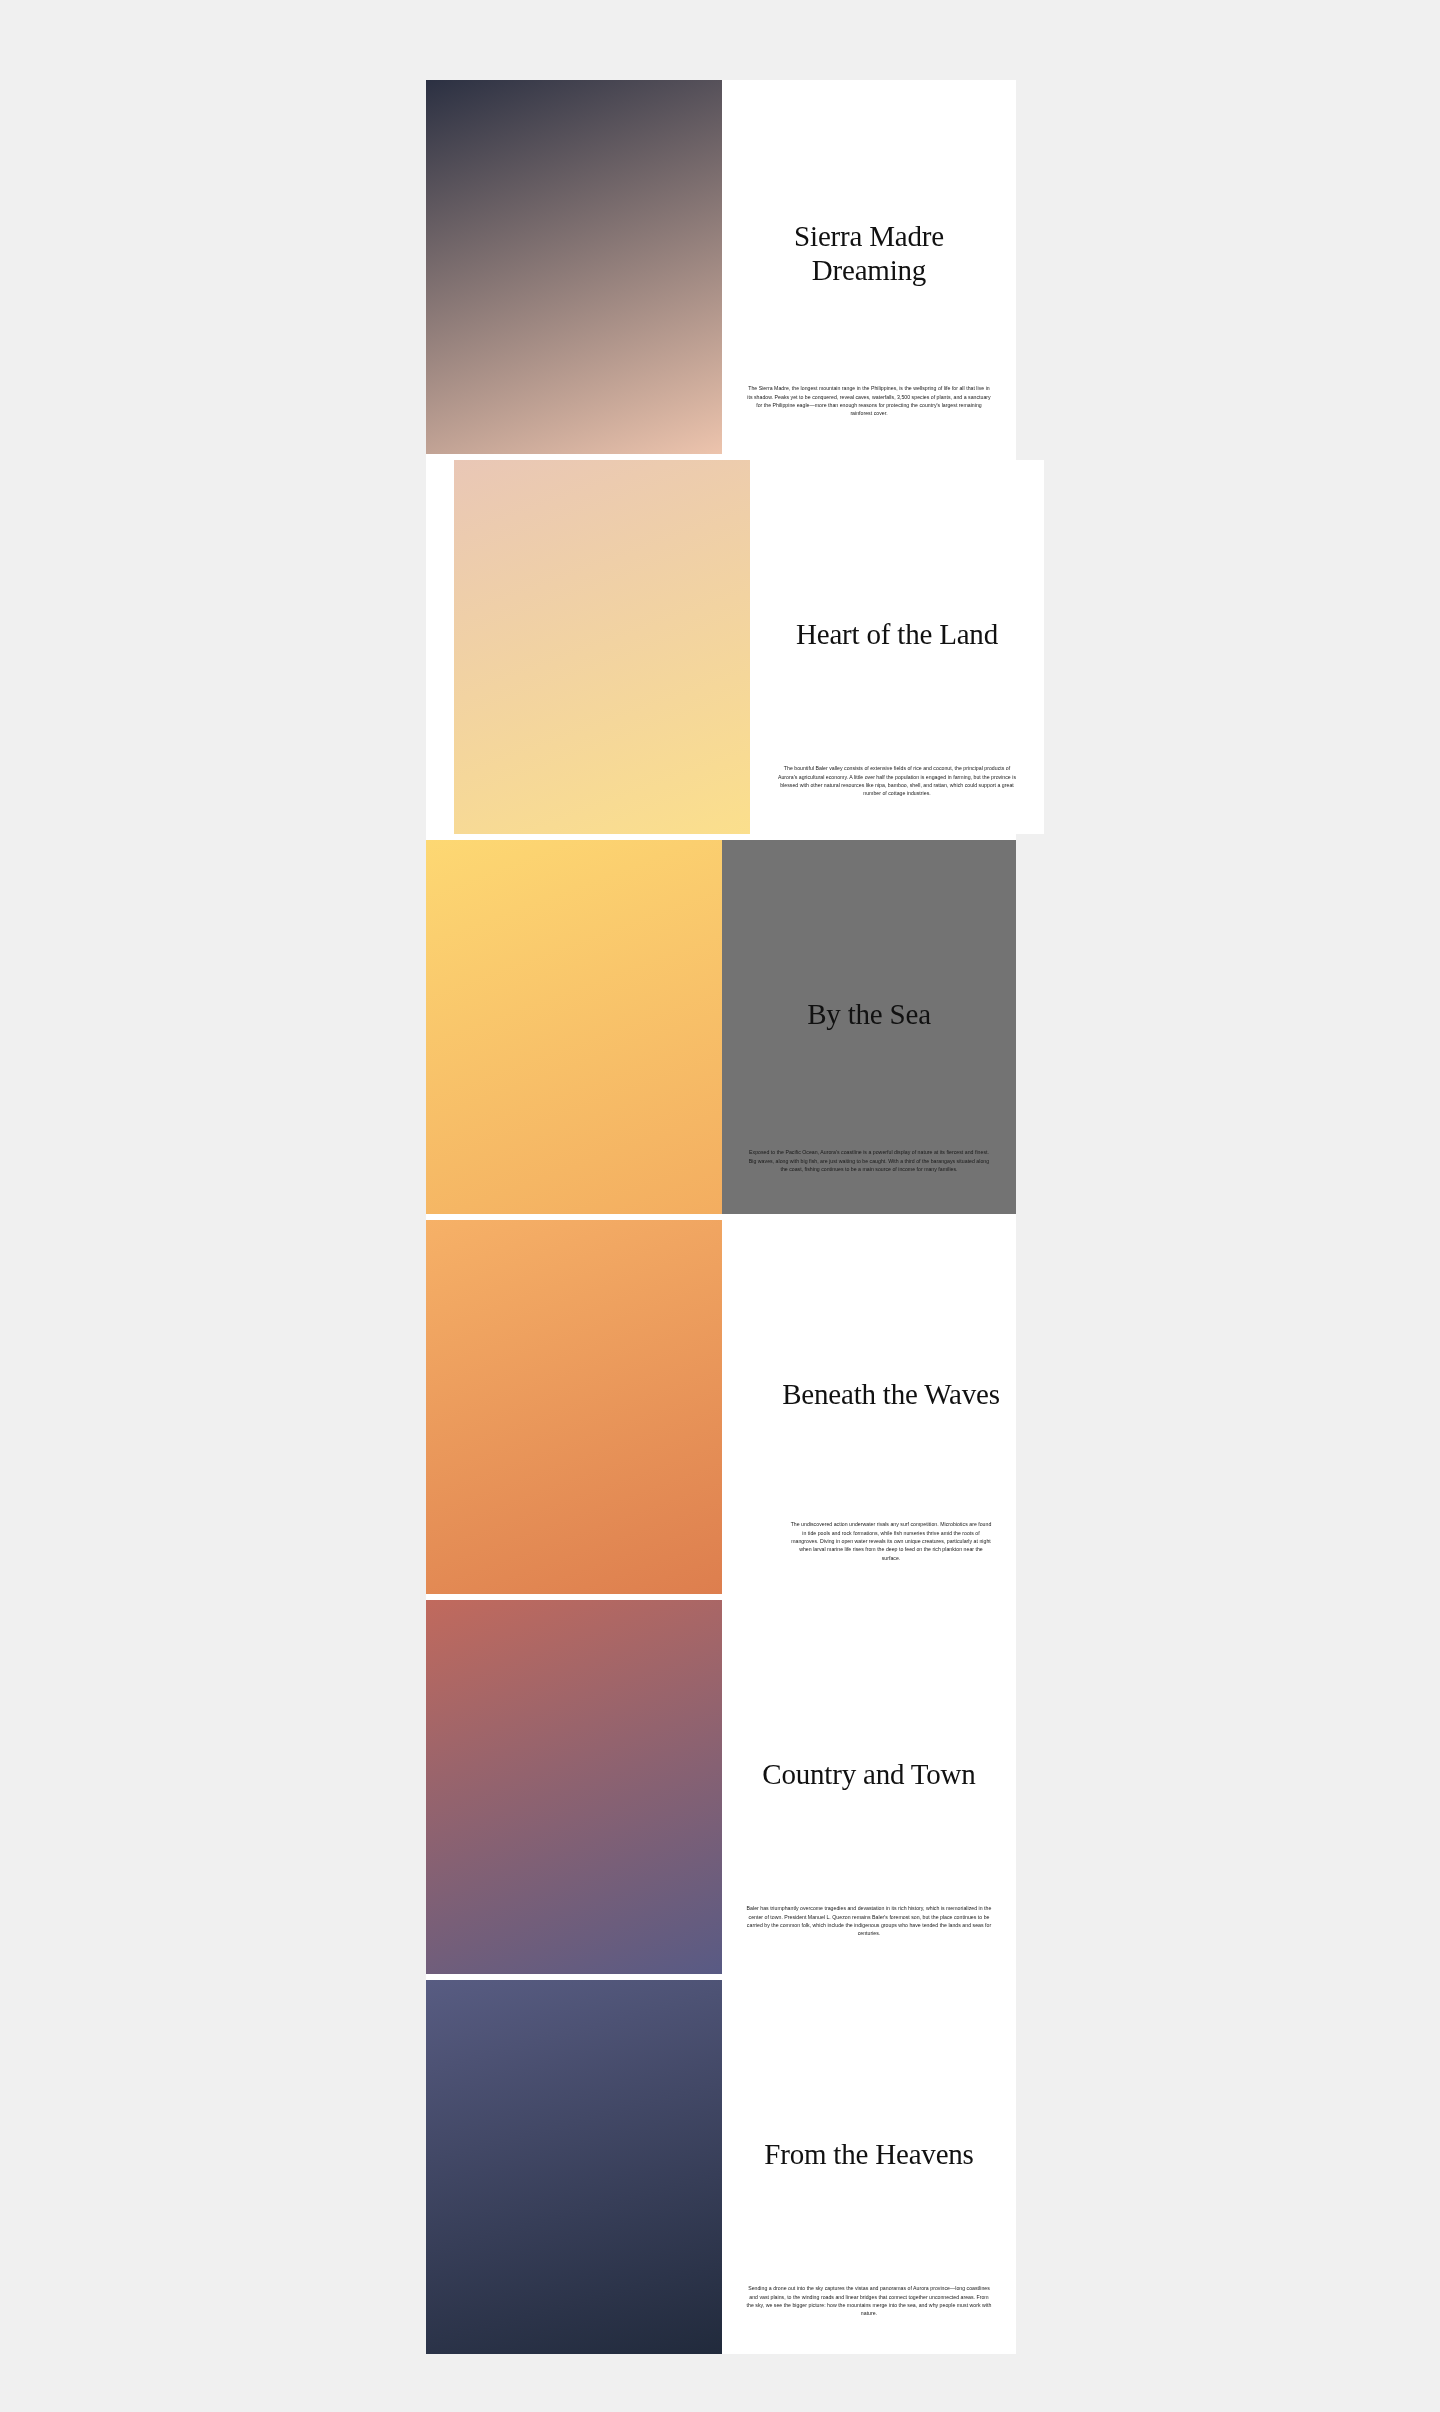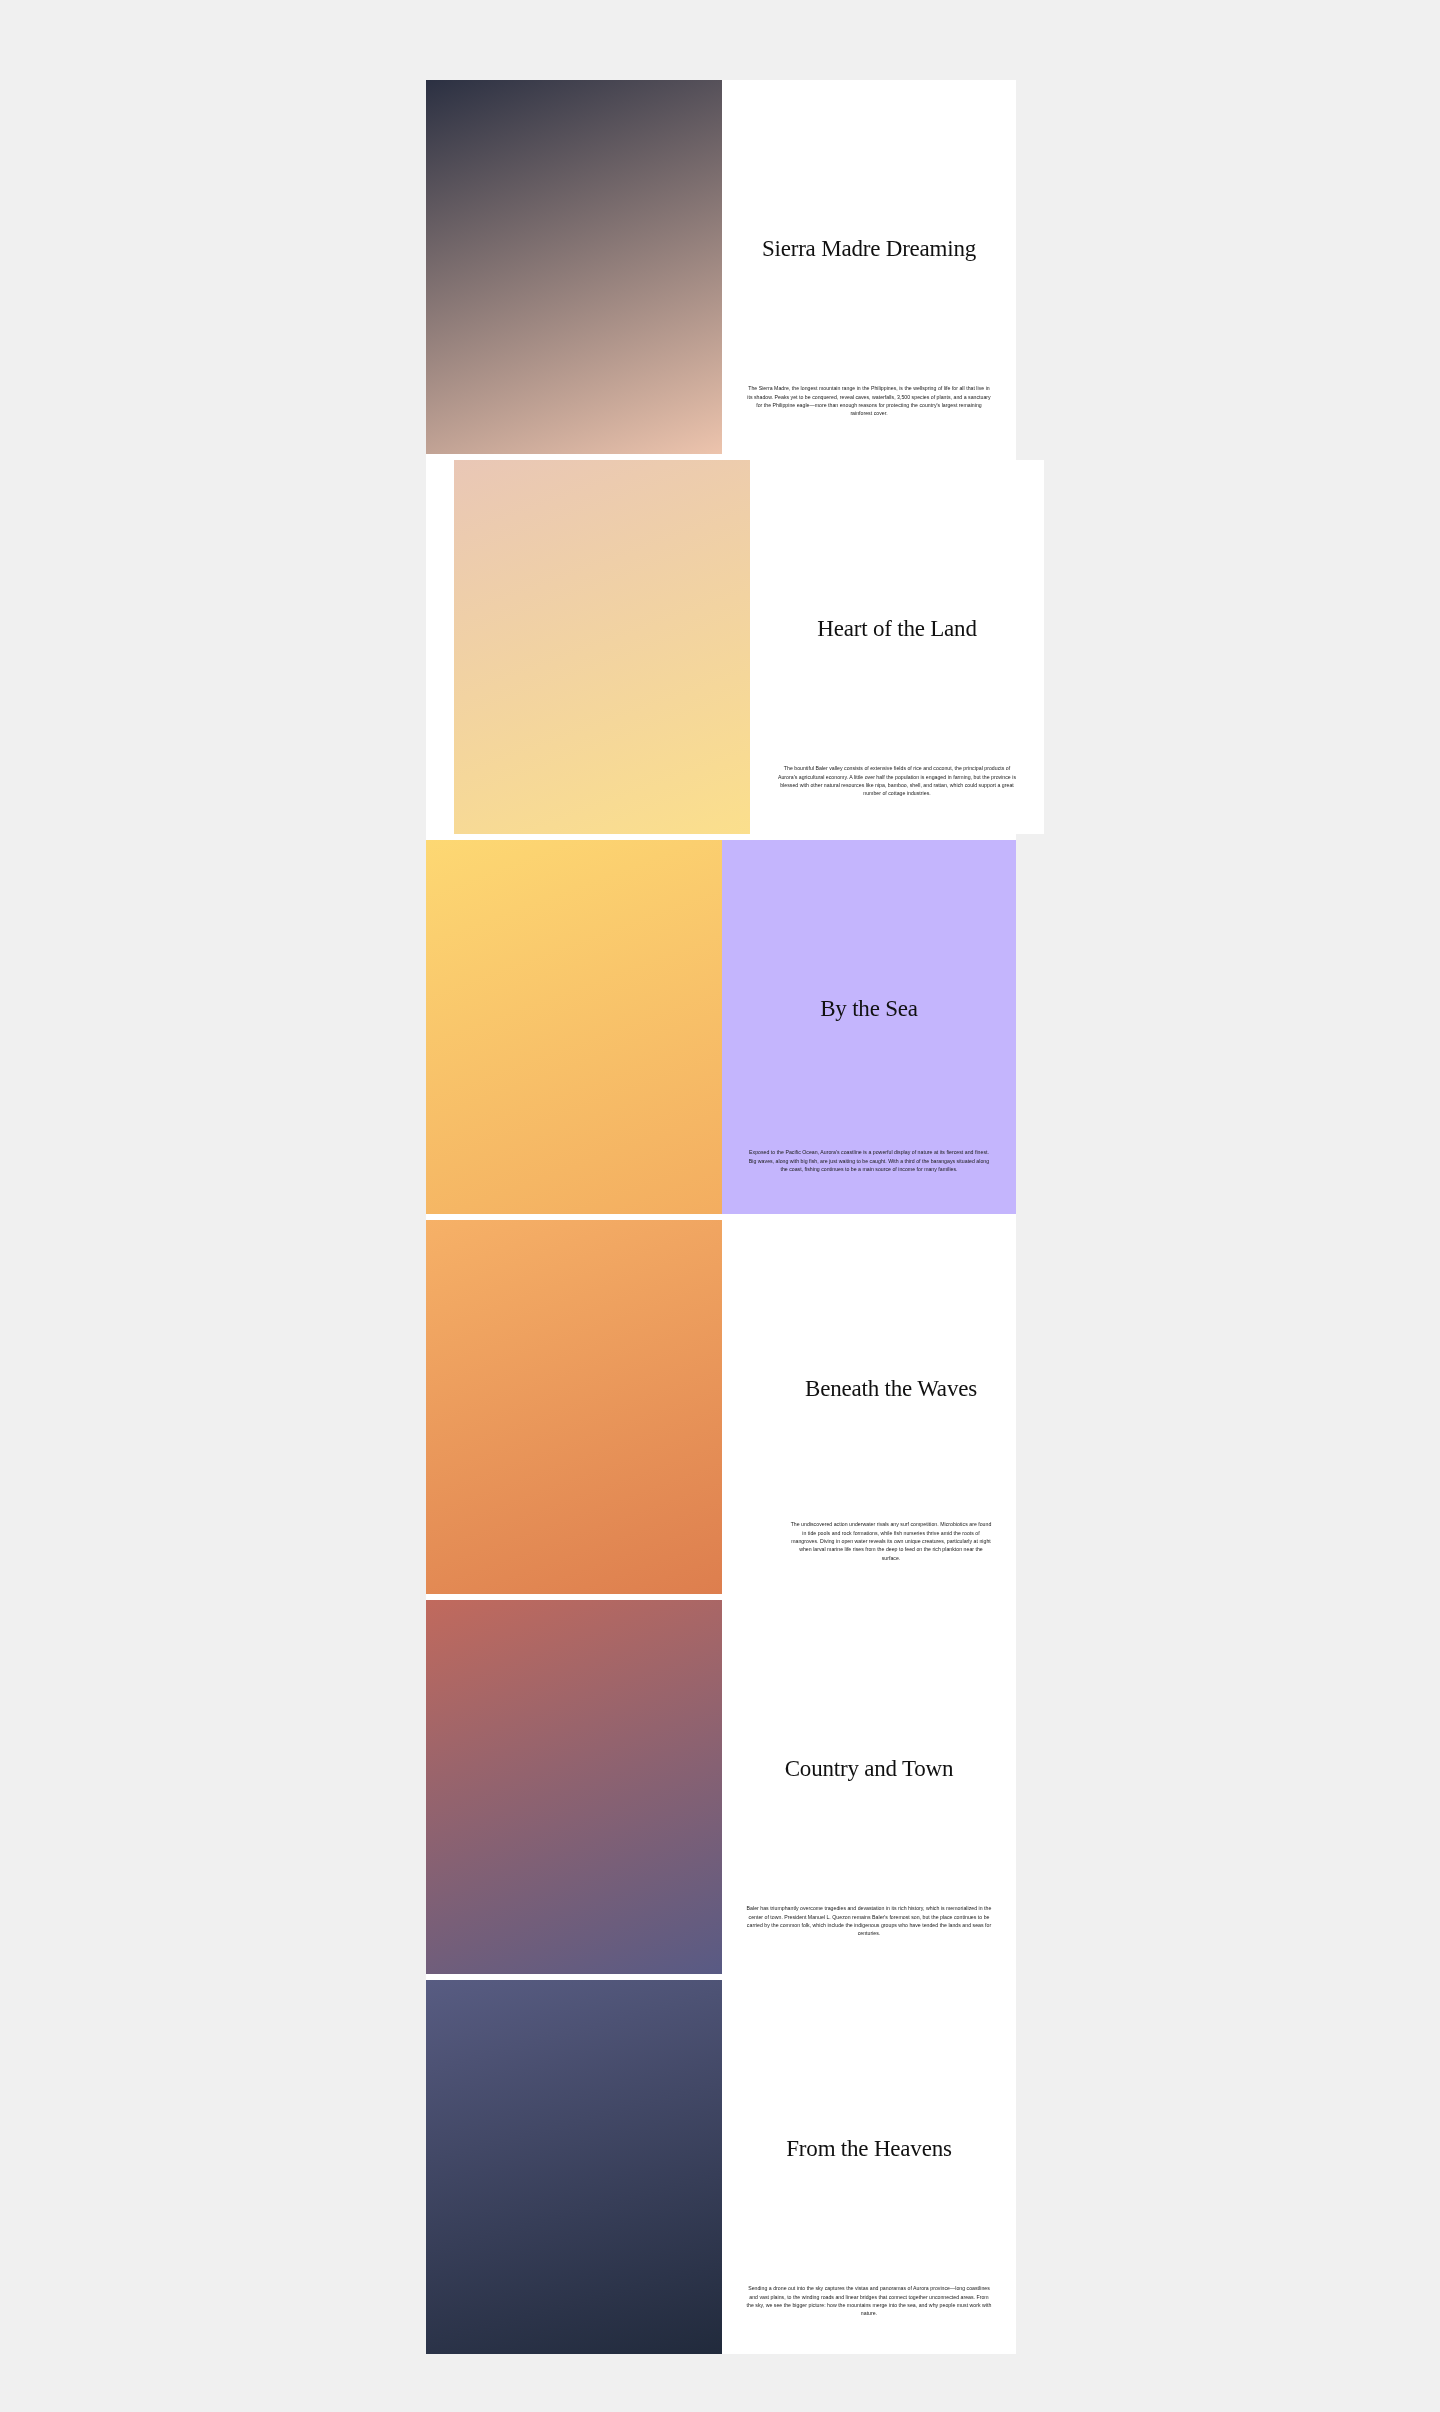--- a/index.html
+++ b/index.html
@@ -68,21 +68,21 @@
 
   .story-title {
     position: absolute;
     left: 0;
     right: 0;
     top: 40%;
     transform: translateY(-50%);
     text-align: center;
     font-family: "Liberation Serif", serif;
     font-weight: 400;
-    font-size: 23px;
+    font-size: 29px;
     line-height: 1.2;
     letter-spacing: -0.2px;
     color: #111111;
     padding: 0 14px;
     box-sizing: border-box;
   }
 
   .story-body {
     position: absolute;
     left: 24px;
@@ -121,21 +121,21 @@
       <div class="text-panel" style="background-color: rgb(255, 255, 255);">
         <h2 class="story-title" style="color: rgb(17, 17, 17);">Heart of the Land</h2>
         <p class="story-body" style="color: rgb(26, 26, 26);">The bountiful Baler valley consists of extensive fields of rice and coconut, the principal products of Aurora's agricultural economy. A little over half the population is engaged in farming, but the province is blessed with other natural resources like nipa, bamboo, shell, and rattan, which could support a great number of cottage industries.</p>
       </div>
     </section>
 
     <section class="story-section" style="background-color: rgb(255, 255, 255);">
       <div class="media-panel">
         <div class="media-gradient" style="background: linear-gradient(160deg, rgb(253, 216, 115) 0%, rgb(243, 173, 96) 100%);"></div>
       </div>
-      <div class="text-panel" style="background-color: #c4b5fd;">
+      <div class="text-panel" style="background-color: #737373;">
         <h2 class="story-title" style="color: rgb(17, 17, 17);">By the Sea</h2>
         <p class="story-body" style="color: rgb(26, 26, 26);">Exposed to the Pacific Ocean, Aurora's coastline is a powerful display of nature at its fiercest and finest. Big waves, along with big fish, are just waiting to be caught. With a third of the barangays situated along the coast, fishing continues to be a main source of income for many families.</p>
       </div>
     </section>
 
     <section class="story-section" style="background-color: rgb(255, 255, 255);">
       <div class="media-panel">
         <div class="media-gradient" style="background: linear-gradient(160deg, rgb(246, 177, 103) 0%, rgb(221, 126, 78) 100%);"></div>
       </div>
       <div class="text-panel" style="background-color: rgb(255, 255, 255); margin-left: 44px;">

